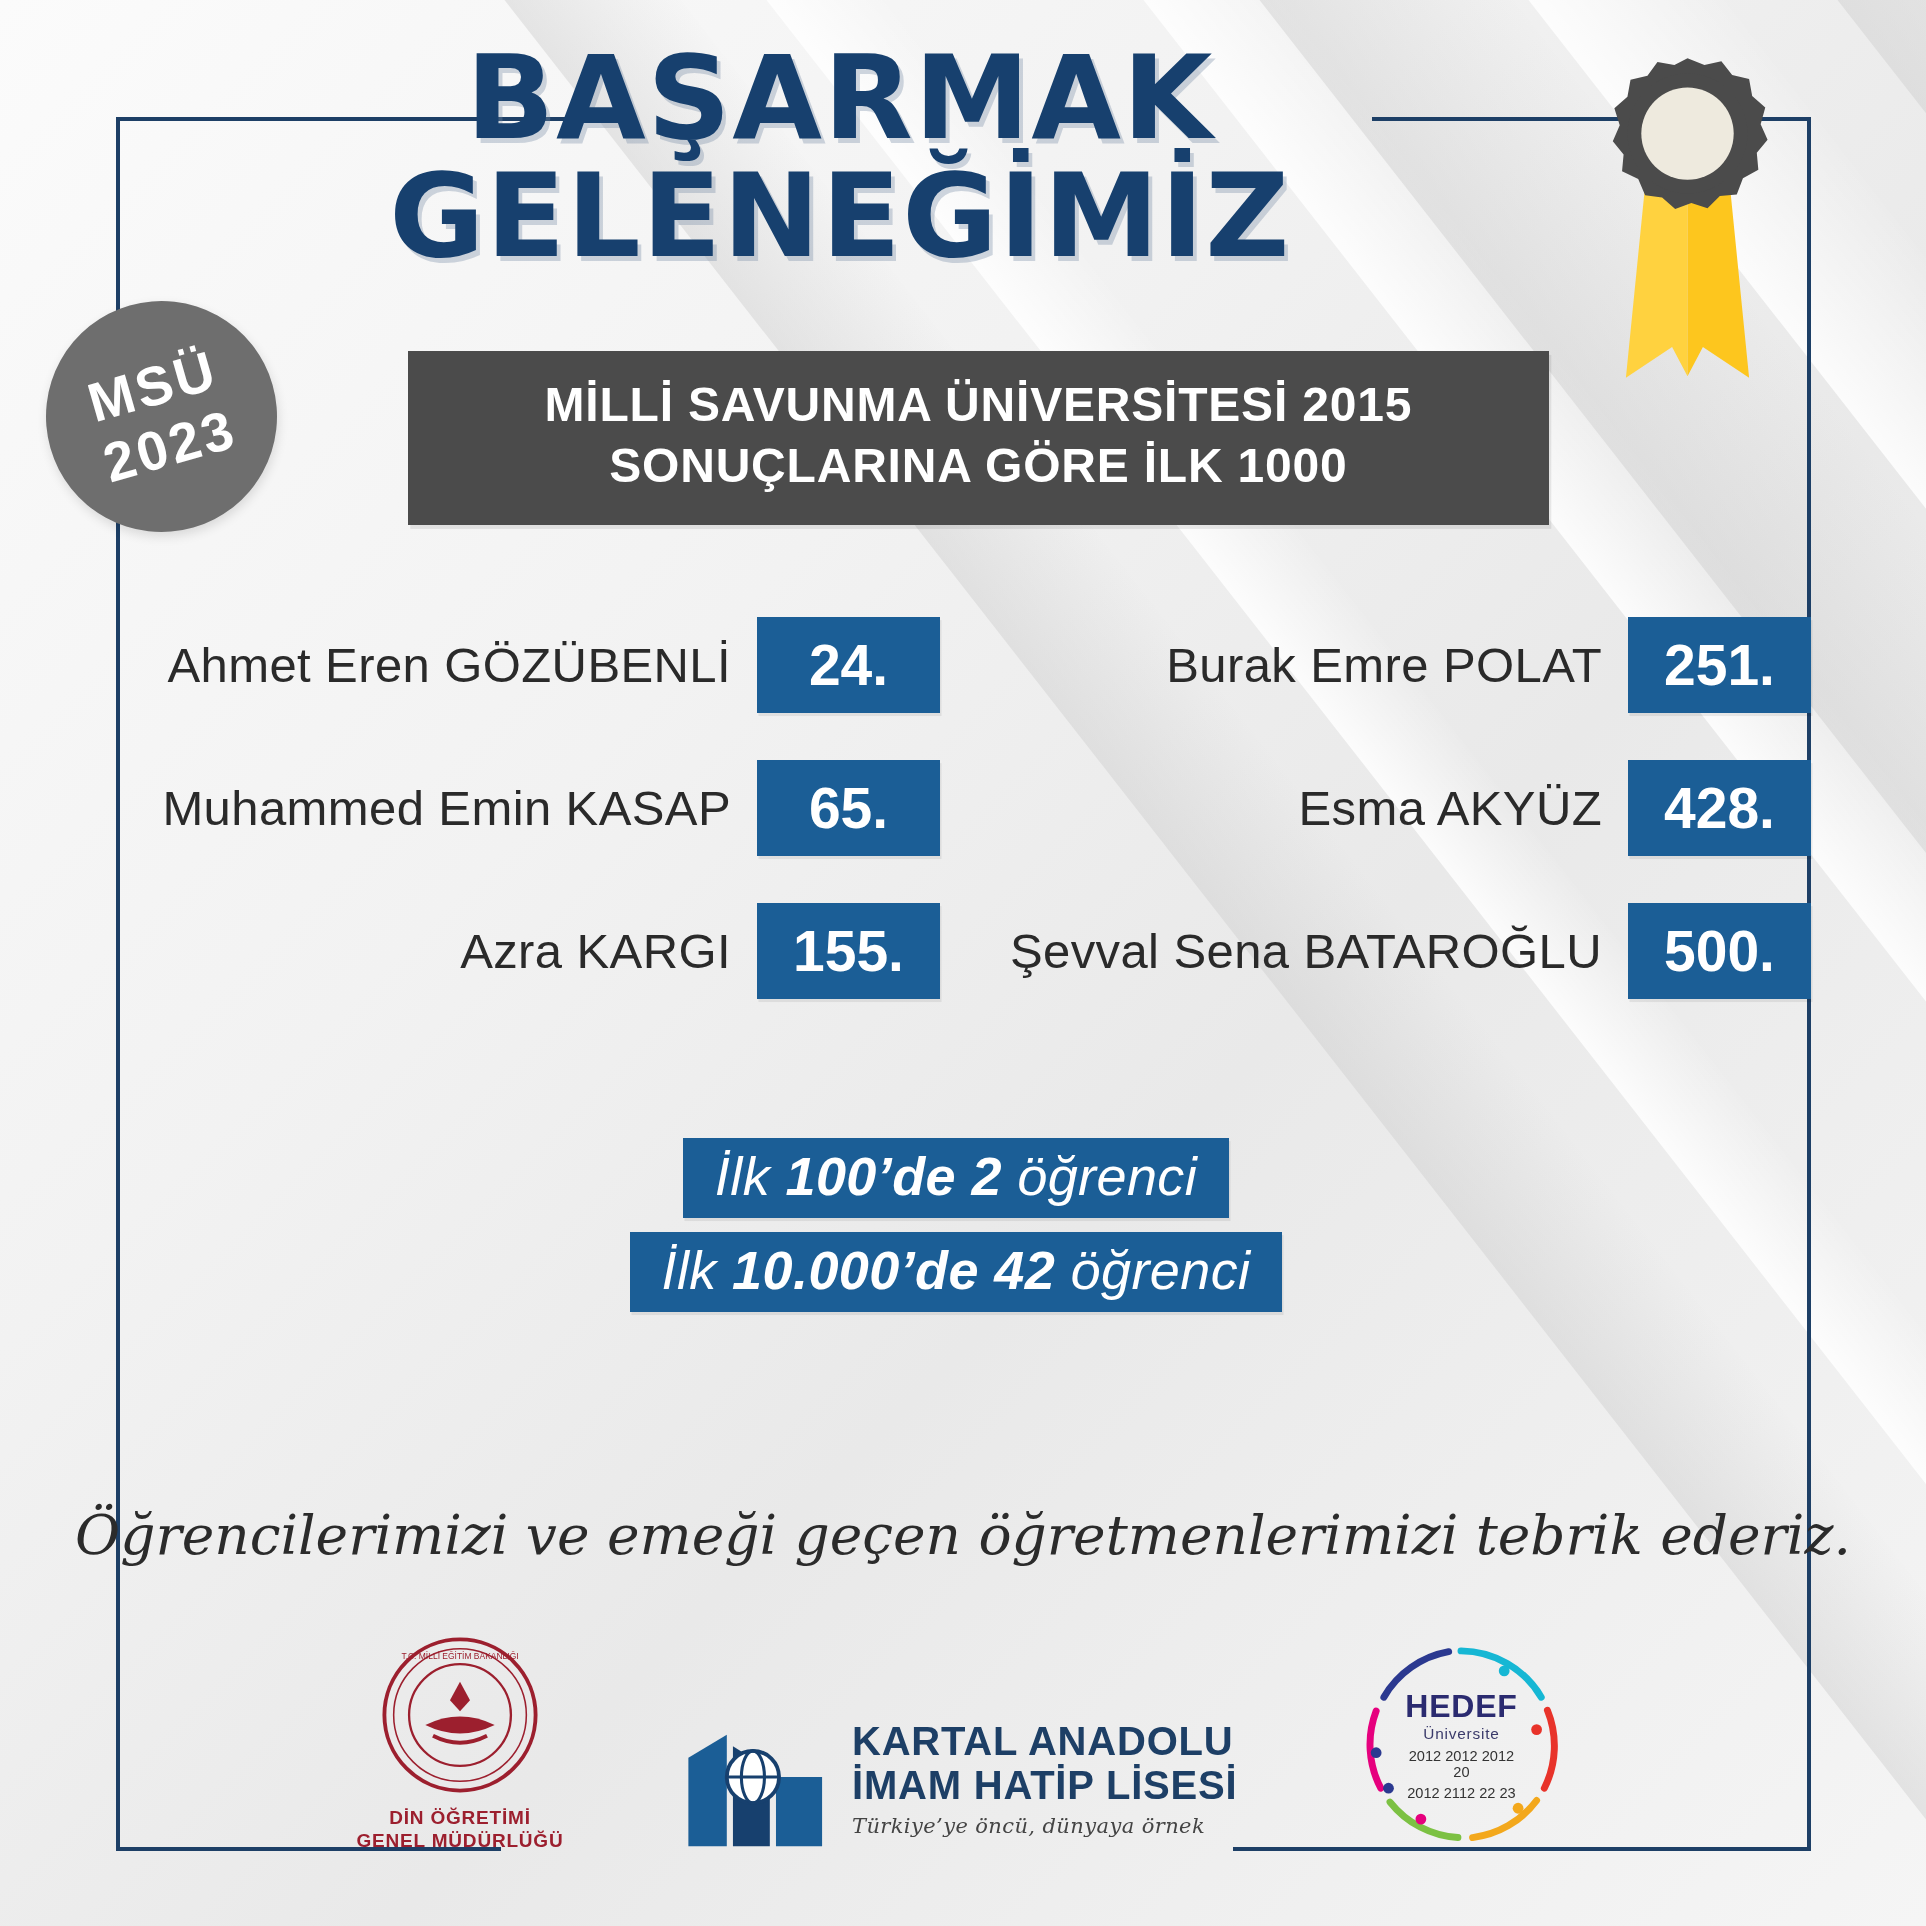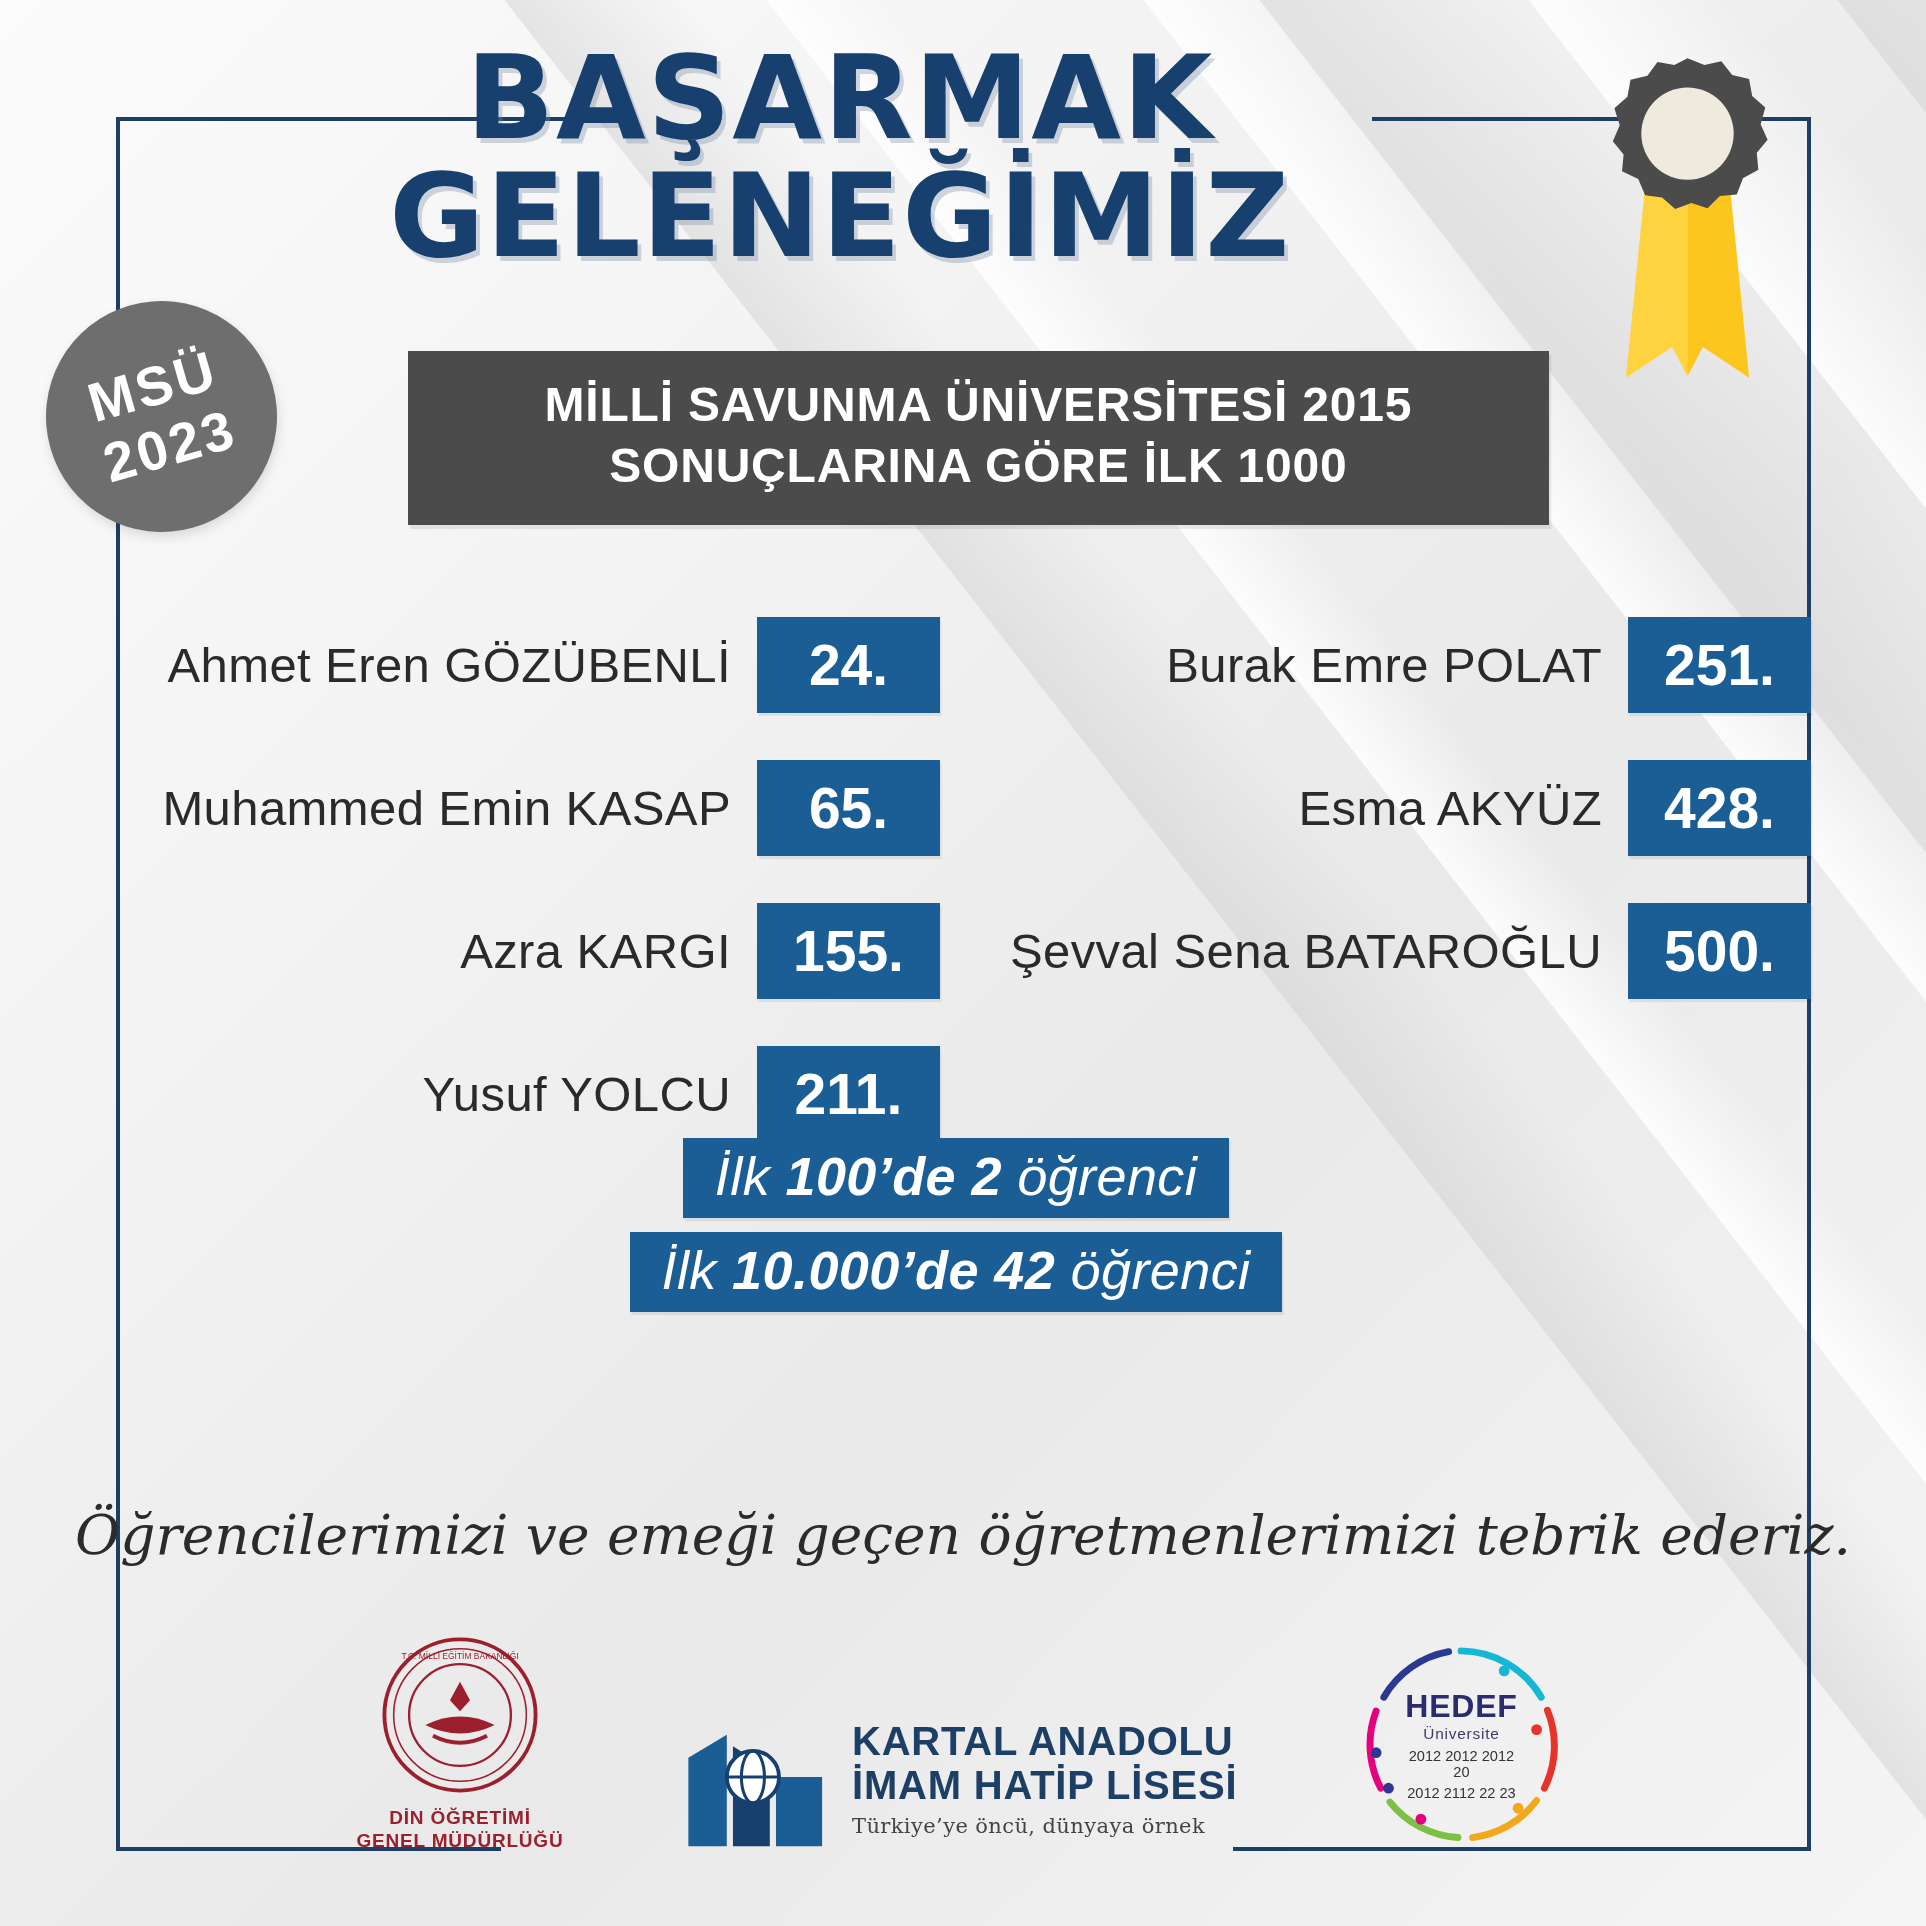--- a/index.html
+++ b/index.html
@@ -218,20 +218,21 @@
   .school-text { text-align: left; }
   .school-text .l1, .school-text .l2 {
     font-size: 40px;
     font-weight: bold;
     color: #1d3f66;
     letter-spacing: 0.8px;
     line-height: 1.12;
   }
   .school-text .l3 {
     font-family: "DejaVu Serif", serif;
+    font-style: italic;
     font-size: 21px;
     color: #444;
     margin-top: 6.2px;
     letter-spacing: 0.4px;
   }
   .hedef-text {
     position: absolute;
     left: 50%;
     top: 50%;
     transform: translate(-50%, -50%);
@@ -308,24 +309,20 @@
         <div class="student-name">Ahmet Eren GÖZÜBENLİ</div>
         <div class="rank-chip">24.</div>
       </div>
       <div class="row">
         <div class="student-name">Muhammed Emin KASAP</div>
         <div class="rank-chip">65.</div>
       </div>
       <div class="row">
         <div class="student-name">Azra KARGI</div>
         <div class="rank-chip">155.</div>
-      </div>
-      <div class="row">
-        <div class="student-name">Yusuf YOLCU</div>
-        <div class="rank-chip">211.</div>
       </div>
     </div>
     <div class="col col-right">
       <div class="row">
         <div class="student-name">Burak Emre POLAT</div>
         <div class="rank-chip">251.</div>
       </div>
       <div class="row">
         <div class="student-name">Esma AKYÜZ</div>
         <div class="rank-chip">428.</div>

